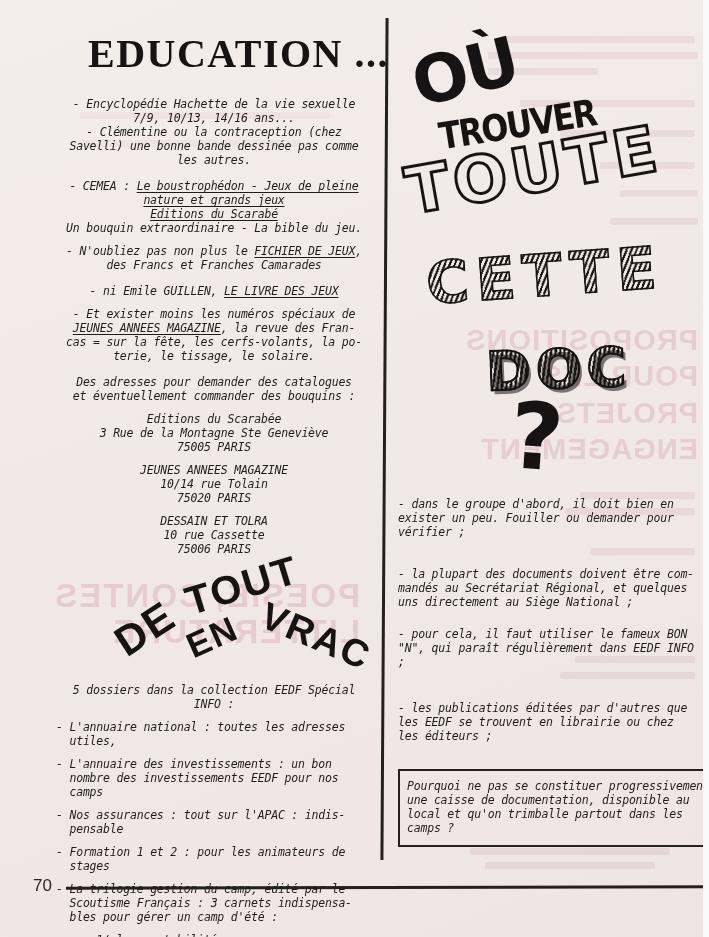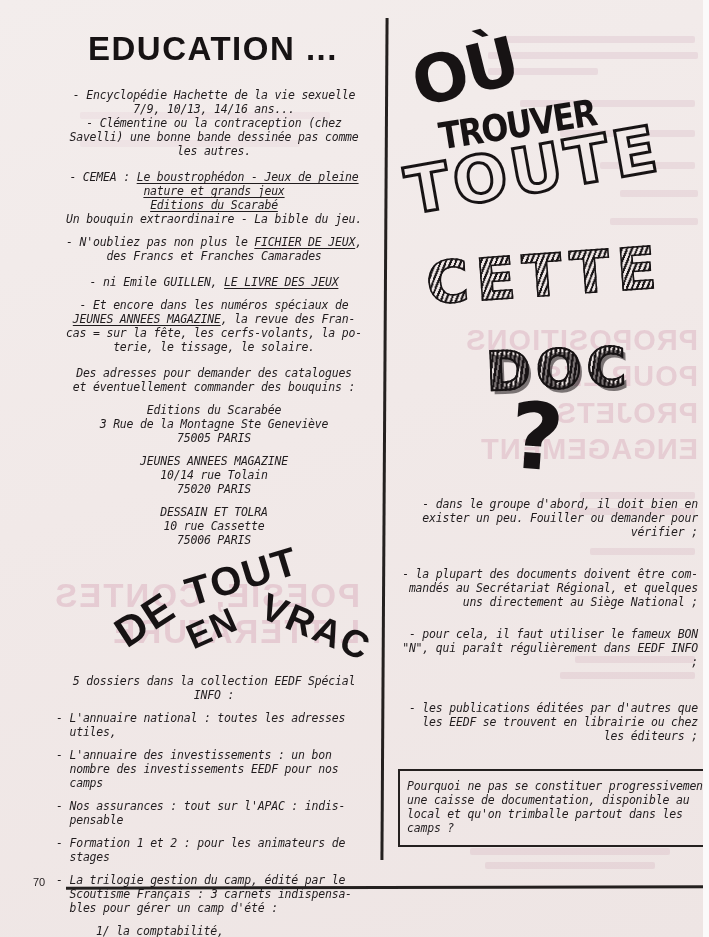--- a/index.html
+++ b/index.html
@@ -28,22 +28,22 @@
   .tw span.u{text-decoration:underline;text-underline-offset:2px;margin-top:28px;}
   
   .col-left{position:absolute;left:56px;top:28px;width:316px;}
   .col-right{position:absolute;left:398px;top:18px;width:300px;}
   .divider-v{
     position:absolute;left:383px;top:18px;width:2.5px;height:842px;
     background:#24201f;transform:rotate(.35deg);
   }
   
   .edu-header{
-    font-family:Liberation Sans, sans-serif;
-    font-weight:900;font-size:33px;letter-spacing:1.5px;
+    font-family:Liberation Serif, serif;
+    font-weight:900;font-size:40px;letter-spacing:1.5px;
     color:#171314;margin:2px 0 20px 32px;white-space:nowrap;
     transform:scaleY(1.02);
   }
   .p{margin:0 0 12px 0;text-align:center;}
   .p.tight{margin-bottom:9px;}
   .addr{margin:0 0 9px 0;text-align:center;}
   .vrac-zone{position:relative;height:108px;margin:4px 0 10px 0;}
   .vrac-word{
     position:absolute;
     font-family:"Liberation Sans",sans-serif;
@@ -82,34 +82,34 @@
     }
     .hl-doc{
       background:repeating-linear-gradient(100deg,#171314 0 2.4px,#efe7e6 2.4px 4.4px);
       -webkit-background-clip:text;background-clip:text;color:transparent;
       -webkit-text-stroke:2px #171314;
       text-shadow:3px 4px 0 rgba(23,19,20,.55);
     }
   }
   .hl-q{left:112px;top:366px;font-size:92px;transform:rotate(4deg);}
   
-  .rb{margin:0;text-align:right;}
+  .rb{margin:0;}
   .rb1{margin-top:9px;}
   .rb2{margin-top:28px;}
   .rb3{margin-top:18px;}
   .rb4{margin-top:32px;font-style:italic;}
   .note-box{
     margin-top:26px;border:2px solid #24201f;
     padding:8px 5px 10px 7px;width:344px;box-sizing:border-box;
   }
   
   .footer-rule{position:absolute;left:66px;top:886px;width:643px;height:2.5px;
     background:#24201f;transform:rotate(-.15deg);}
   .page-num{position:absolute;left:33px;top:876px;
-    font-family:"Liberation Sans",sans-serif;font-size:11px;color:#2a2526;}
+    font-family:"Liberation Sans",sans-serif;font-size:17px;color:#2a2526;}
   
   .ghost{
     position:absolute;
     font-family:"Liberation Sans",sans-serif;font-weight:900;
     color:rgba(199,126,154,.30);
     transform:scaleX(-1);
     white-space:pre-line;line-height:1.1;
     filter:blur(.4px);
     pointer-events:none;
   }
@@ -161,21 +161,21 @@
 - Clémentine ou la contraception (chez
 Savelli) une bonne bande dessinée pas comme
 les autres.</span></div>
     <div class="tw p tight"><span>- CEMEA : </span><span class="u">Le boustrophédon - Jeux de pleine</span><span>
 </span><span class="u">nature et grands jeux</span><span>
 </span><span class="u">Editions du Scarabé</span><span>
 Un bouquin extraordinaire - La bible du jeu.</span></div>
     <div class="tw p"><span>- N'oubliez pas non plus le </span><span class="u">FICHIER DE JEUX</span><span>,
 des Francs et Franches Camarades</span></div>
     <div class="tw p tight"><span>- ni Emile GUILLEN, </span><span class="u">LE LIVRE DES JEUX</span></div>
-    <div class="tw p"><span>- Et encore dans les numéros spéciaux de
+    <div class="tw p"><span>- Et exister moins les numéros spéciaux de
 </span><span class="u">JEUNES ANNEES MAGAZINE</span><span>, la revue des Fran-
 cas = sur la fête, les cerfs-volants, la po-
 terie, le tissage, le solaire.</span></div>
     <div class="tw p tight"><span>Des adresses pour demander des catalogues
 et éventuellement commander des bouquins :</span></div>
 
     <div class="tw addr">Editions du Scarabée
 3 Rue de la Montagne Ste Geneviève
 75005 PARIS</div>
     <div class="tw addr">JEUNES ANNEES MAGAZINE

